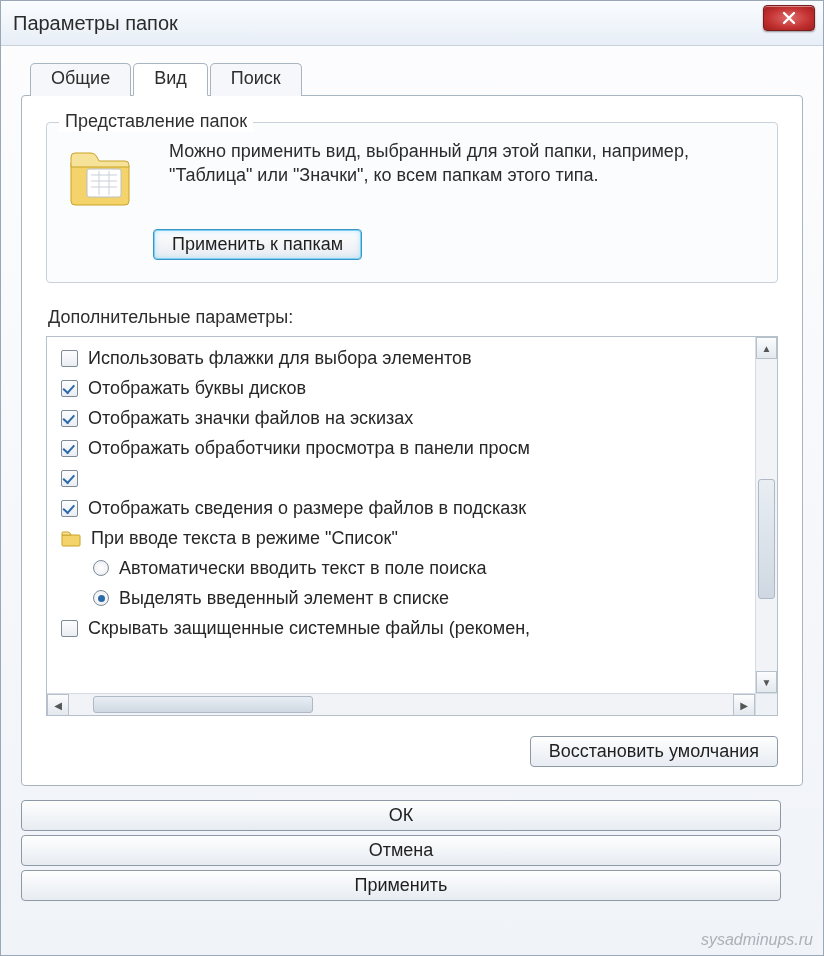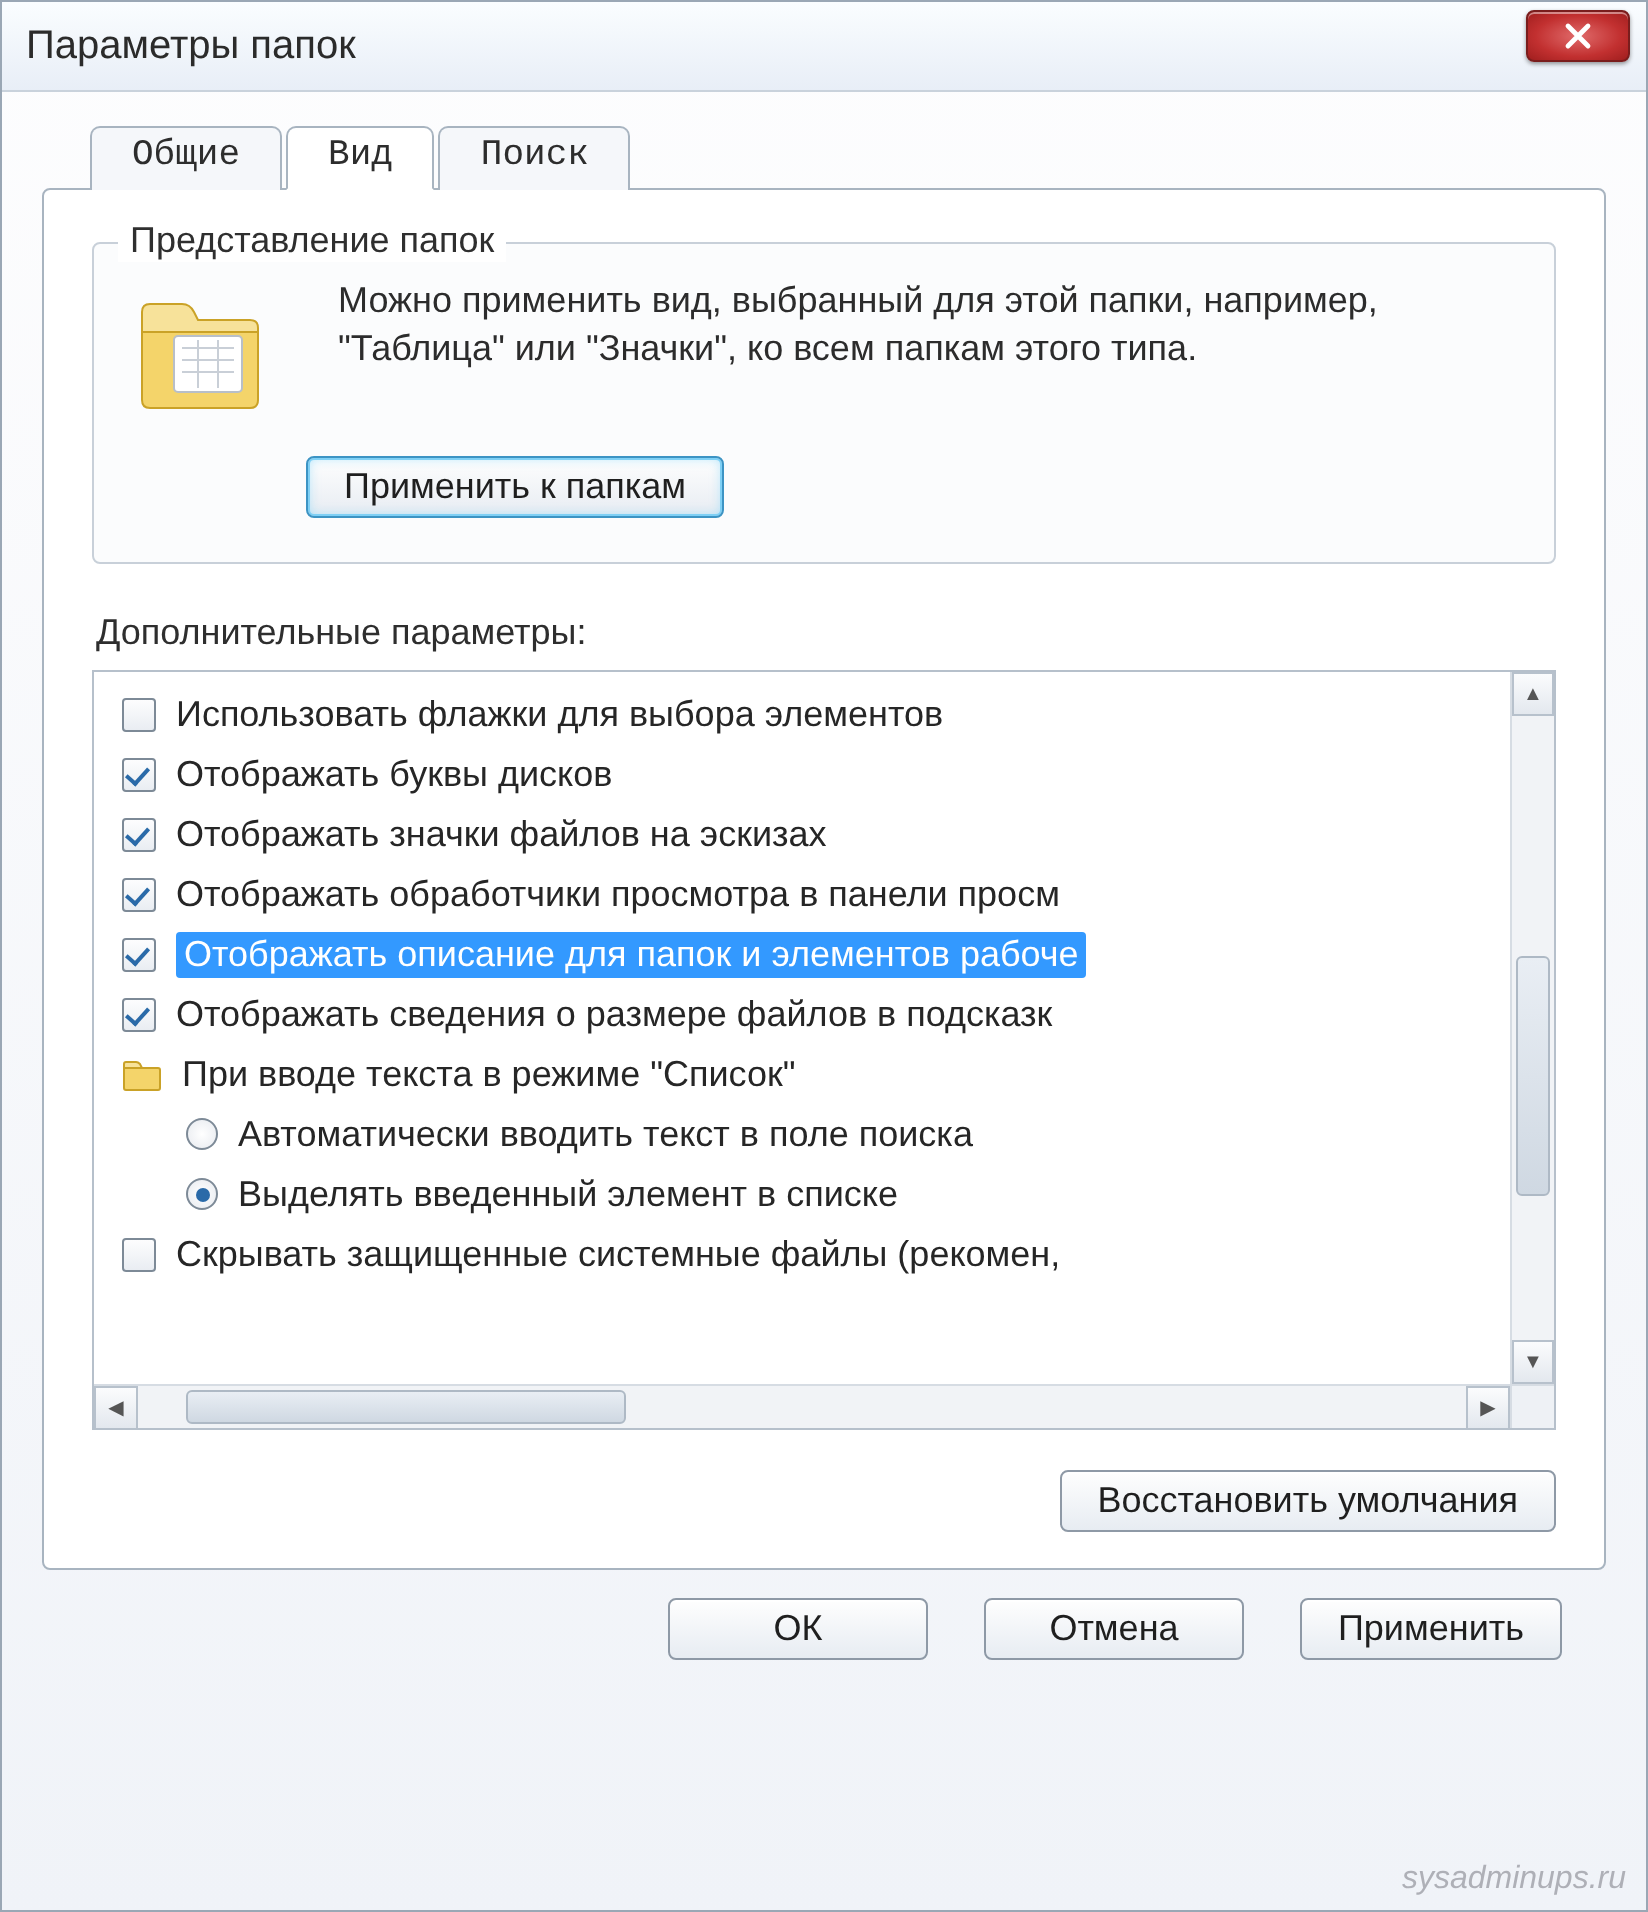--- a/index.html
+++ b/index.html
@@ -49,24 +49,23 @@
     font-weight: bold;
     font-size: 17px;
     box-shadow: inset 0 1px 0 rgba(255,255,255,.45), 0 1px 2px rgba(0,0,0,.4);
     cursor: pointer;
   }
   .content {
     padding: 16px 20px 14px 20px;
   }
   .tabs {
     display: flex;
-    margin-left: 24px;
+    margin-left: 9px;
     position: relative;
     z-index: 2;
-    font-family: Liberation Mono, monospace;
   }
   .tab {
     padding: 4px 20px 6px 20px;
     background: #f5f7fa;
     border: 1px solid #a8b4c0;
     border-bottom: none;
     border-radius: 5px 5px 0 0;
     margin-right: 2px;
     font-size: 18px;
     color: #2d2d2d;
@@ -247,22 +246,23 @@
   }
   .corner {
     position:absolute; right:0; bottom:0; width:22px; height:22px;
     background:#eef1f5; border-left:1px solid #d6dce3; border-top:1px solid #d6dce3;
   }
   .restore-row {
     display:flex; justify-content:flex-end;
     margin-top: 20px;
   }
   .dialog-buttons {
-    display:flex; gap:28px; justify-content:flex-end;
+    display:flex; gap:4px; justify-content:flex-end;
     padding: 14px 22px 0 0;
+    flex-direction: column;
   }
   .dialog-buttons .btn { min-width: 130px; text-align:center; }
   .watermark {
     position:absolute; right:10px; bottom:6px;
     font-size:16px; color: rgba(120,120,130,.55);
     font-style: italic;
     pointer-events:none;
   }
 </style>
 </head>
@@ -322,21 +322,20 @@
             <div class="tree-item">
               <span class="chk checked"></span>
               <span class="label">Отображать значки файлов на эскизах</span>
             </div>
             <div class="tree-item">
               <span class="chk checked"></span>
               <span class="label">Отображать обработчики просмотра в панели просм</span>
             </div>
             <div class="tree-item selected">
               <span class="chk checked"></span>
-              <span class="label">Отображать описание для папок и элементов рабоче</span>
             </div>
             <div class="tree-item">
               <span class="chk checked"></span>
               <span class="label">Отображать сведения о размере файлов в подсказк</span>
             </div>
             <div class="tree-item">
               <svg class="folder-mini" viewBox="0 0 20 17">
                 <path d="M1 5 L1 15 Q1 16 2 16 L18 16 Q19 16 19 15 L19 6 Q19 5 18 5 Z" fill="#f4d46a" stroke="#caa227"></path>
                 <path d="M1 5 L1 3 Q1 2 2 2 L7 2 Q8 2 9 3 L10 5 Z" fill="#f7e29a" stroke="#caa227"></path>
               </svg>

